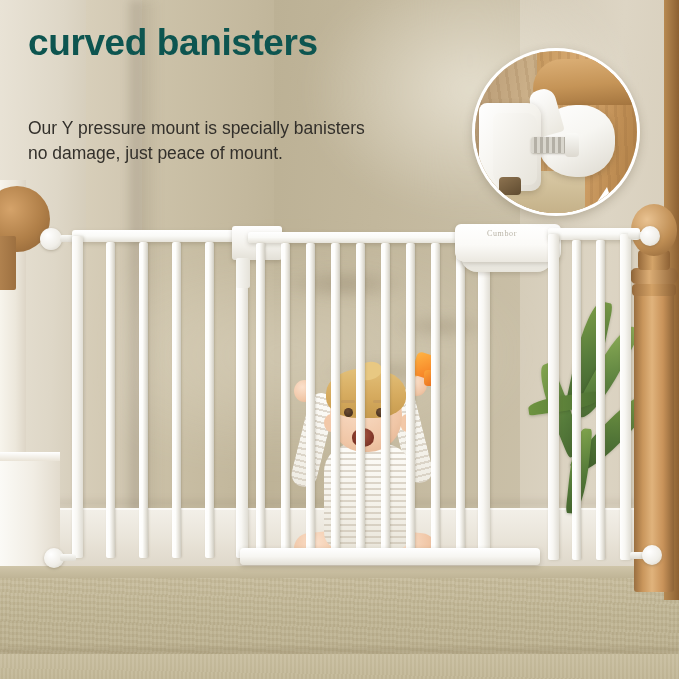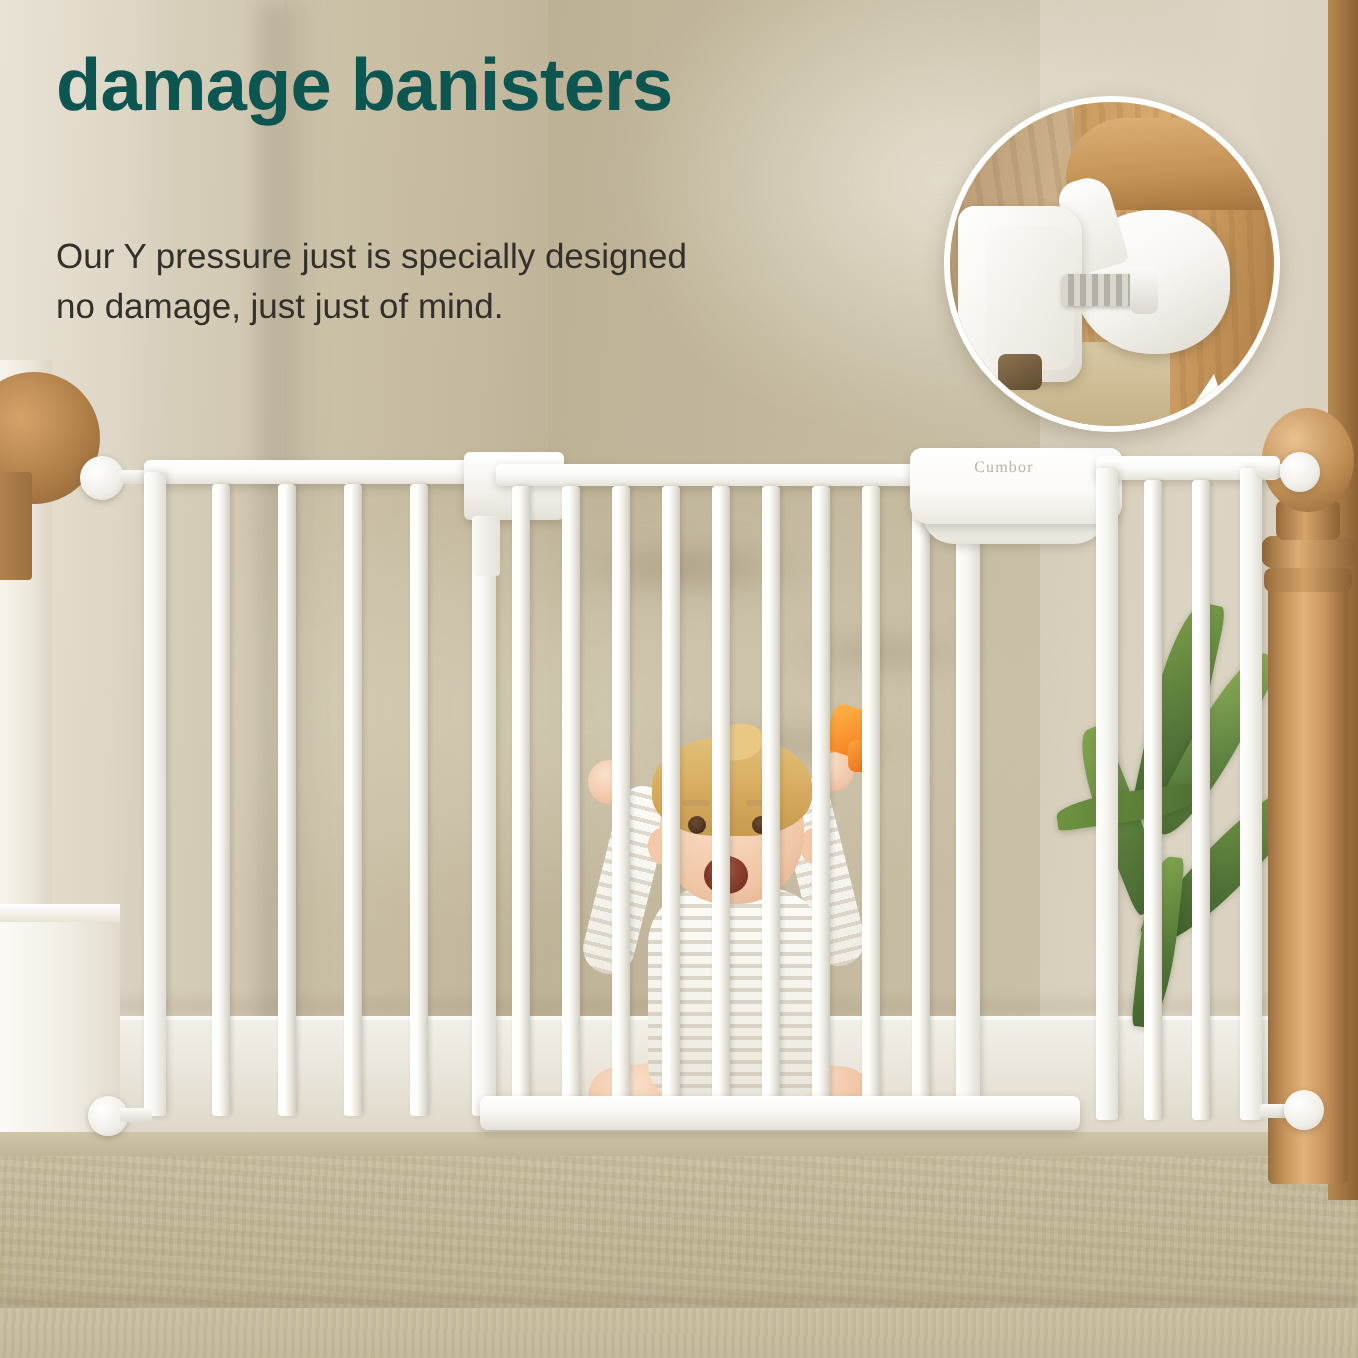--- a/index.html
+++ b/index.html
@@ -587,21 +587,21 @@
     <div class="inset-yarm"></div>
     <div class="inset-pad"></div>
     <div class="inset-pad2"></div>
     <div class="inset-screw"></div>
     <div class="inset-screwcap"></div>
     <div class="inset-gasket"></div>
     <div class="inset-tri"></div>
   </div>
 
   <div class="headline">
-    <span class="hl2">damage banisters</span>
+    <span class="hl2">curved banisters</span>
   </div>
 
   <div class="subcopy">
-    <span>Our Y pressure just is specially designed</span>
-    <span>no damage, just just of mind.</span>
+    <span>Our Y pressure mount is specially banisters</span>
+    <span>no damage, just peace of mount.</span>
   </div>
 
 </div>
 
 </body></html>

